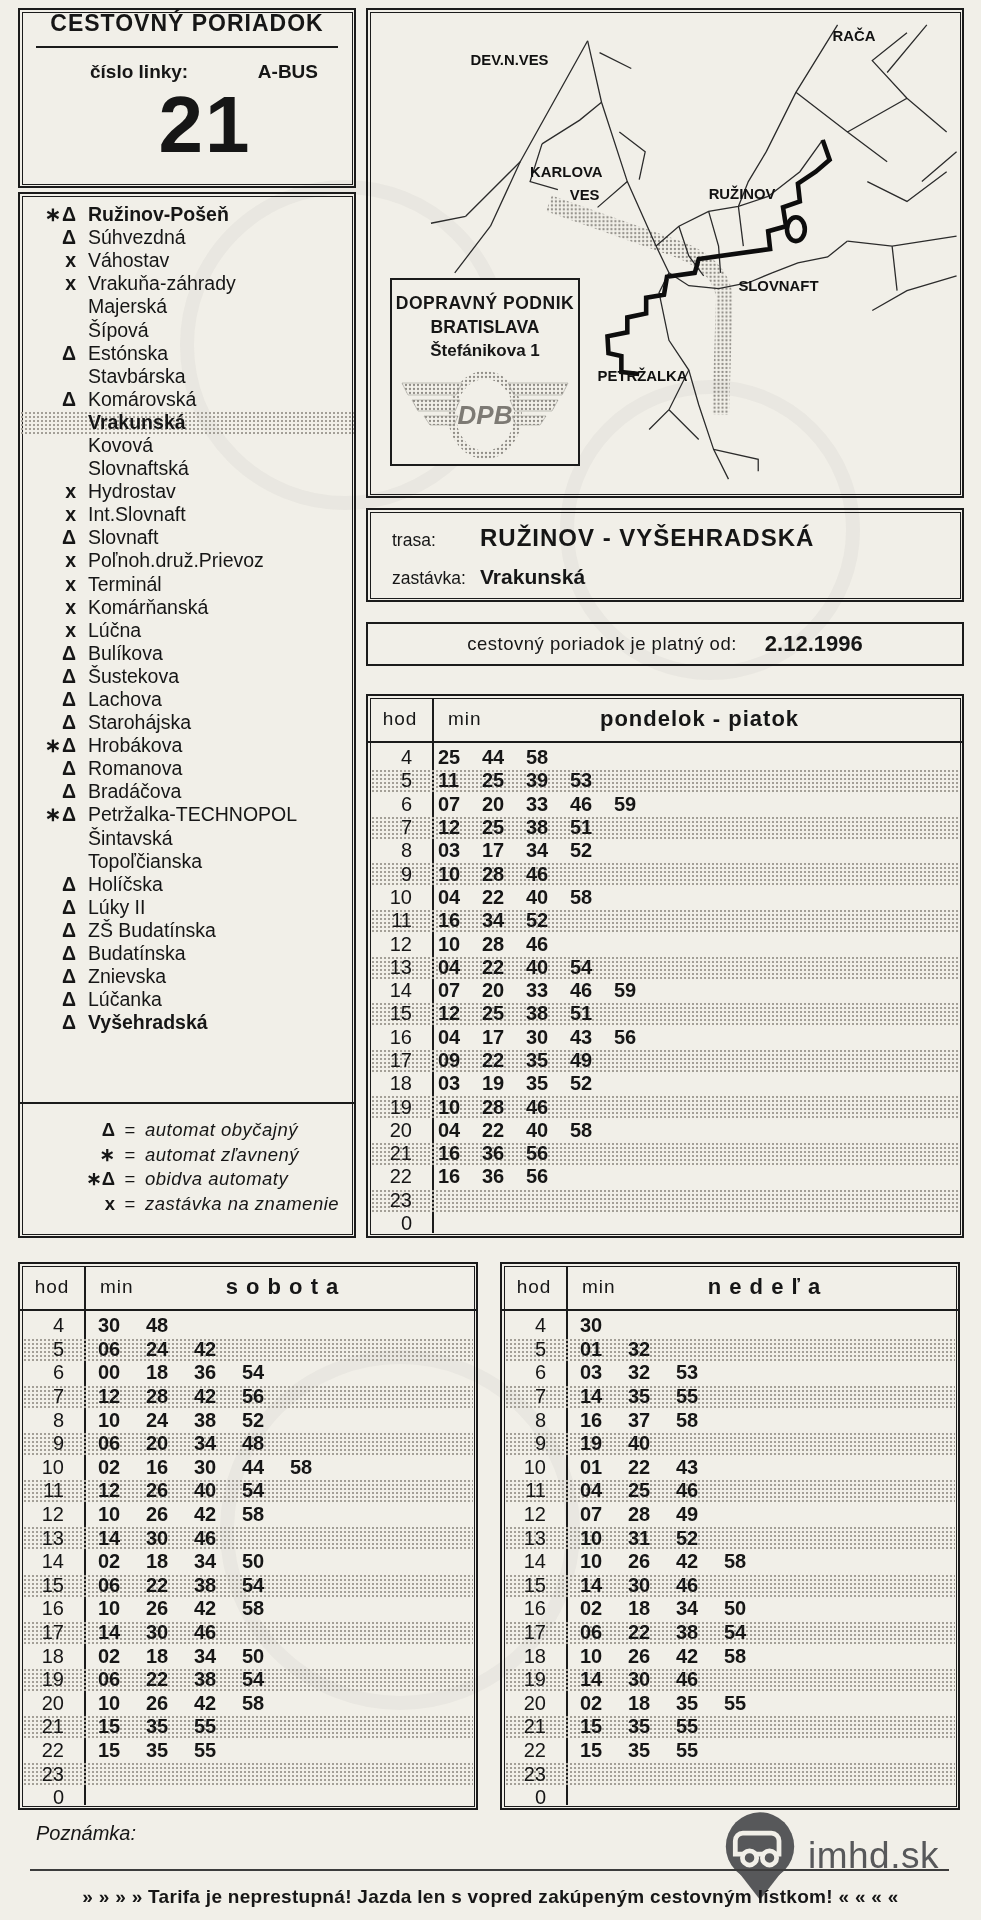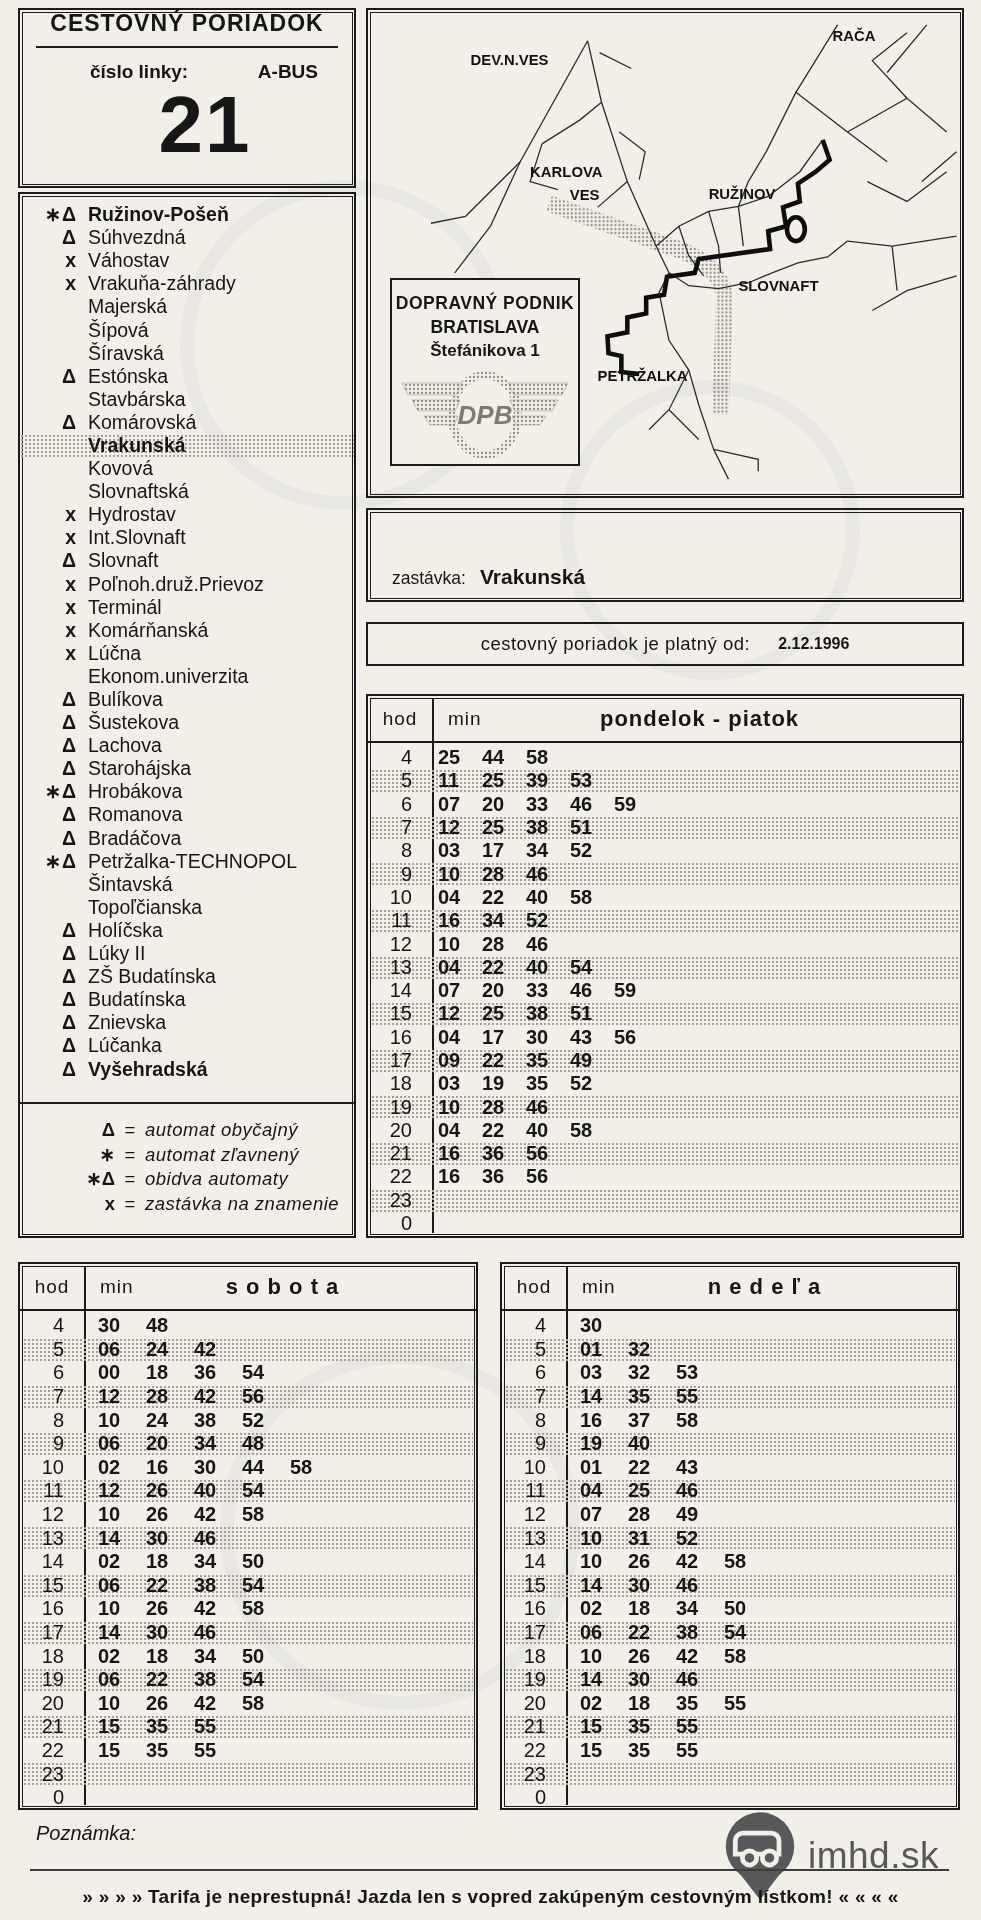--- a/index.html
+++ b/index.html
@@ -47,21 +47,21 @@
   .company .c2 { font-size:17.5px; font-weight:bold; margin-top:3px; }
   .company .c3 { font-size:17px;  font-weight:bold; margin-top:3px; }
 
   
   .r-row { position:absolute; left:24px; right:10px; display:flex; align-items:baseline; }
   .r-lab { display:inline-block; width:88px; font-size:17.5px; flex:none; }
   .r-val1 { font-size:24px; font-weight:bold; letter-spacing:1px; }
   .r-val2 { font-size:21px; font-weight:bold; }
   .v-inner { height:100%; display:flex; align-items:center; justify-content:center; }
   .v-lab { font-size:18.5px; letter-spacing:.5px; }
-  .v-date { font-size:16px; font-weight:bold; margin-left:28px; }
+  .v-date { font-size:22px; font-weight:bold; margin-left:28px; }
 
   
   .tt { }
   .tt-head { height:47px; display:flex; align-items:center; border-bottom:2.5px solid #1b1b1b; position:relative; }
   .tt-hod { width:64px; text-align:center; font-size:19px; letter-spacing:1px; flex:none; }
   .tt-min { margin-left:16px; font-size:19px; letter-spacing:1px; flex:none; }
   .tt-day { position:absolute; left:69px; right:0; text-align:center; font-size:22px; font-weight:bold; letter-spacing:1px; }
   .tt-vline { position:absolute; left:64px; top:3px; bottom:3px; width:1.8px; background:#1b1b1b; }
   .tt-body { position:absolute; left:3px; right:3px; top:50px; }
   .tt-row { height:23.3px; display:flex; align-items:center; }
@@ -116,24 +116,20 @@
       </div>
       <div class="stop-row">
         <span class="sym"></span>
         <span class="nm">Majerská</span>
       </div>
       <div class="stop-row">
         <span class="sym"></span>
         <span class="nm">Šípová</span>
       </div>
       <div class="stop-row">
-        <span class="sym"></span>
-        <span class="nm">Šíravská</span>
-      </div>
-      <div class="stop-row">
         <span class="sym">Δ</span>
         <span class="nm">Estónska</span>
       </div>
       <div class="stop-row">
         <span class="sym"></span>
         <span class="nm">Stavbárska</span>
       </div>
       <div class="stop-row">
         <span class="sym">Δ</span>
         <span class="nm">Komárovská</span>
@@ -170,24 +166,20 @@
         <span class="sym">x</span>
         <span class="nm">Terminál</span>
       </div>
       <div class="stop-row">
         <span class="sym">x</span>
         <span class="nm">Komárňanská</span>
       </div>
       <div class="stop-row">
         <span class="sym">x</span>
         <span class="nm">Lúčna</span>
-      </div>
-      <div class="stop-row">
-        <span class="sym"></span>
-        <span class="nm">Ekonom.univerzita</span>
       </div>
       <div class="stop-row">
         <span class="sym">Δ</span>
         <span class="nm">Bulíkova</span>
       </div>
       <div class="stop-row">
         <span class="sym">Δ</span>
         <span class="nm">Šustekova</span>
       </div>
       <div class="stop-row">
@@ -334,20 +326,24 @@
         <path d="M158,33 L110,33 L115,44 L152,44 Z"></path>
         <path d="M146,49 L112,49 L116,58 L140,58 Z"></path>
       </g>
       <ellipse cx="85" cy="48" rx="33" ry="40" fill="none" stroke="url(#ht)" stroke-width="8"></ellipse>
       <text x="85" y="57" text-anchor="middle" font-family="Liberation Sans, sans-serif" font-size="26" font-style="italic" font-weight="bold" fill="#7d7a74">DPB</text>
     </svg>
   </div>
 </div>
 
 <div class="dbox" style="left:366px; top:508px; width:598px; height:94px;">
+  <div class="r-row" style="top:14px;">
+    <span class="r-lab">trasa:</span>
+    <span class="r-val1">RUŽINOV - VYŠEHRADSKÁ</span>
+  </div>
   <div class="r-row" style="top:55px;">
     <span class="r-lab">zastávka:</span>
     <span class="r-val2">Vrakunská</span>
   </div>
 </div>
 
 <div class="sbox" style="left:366px; top:622px; width:598px; height:44px;">
   <div class="v-inner">
     <span class="v-lab">cestovný poriadok je platný od:</span>
     <span class="v-date">2.12.1996</span>

